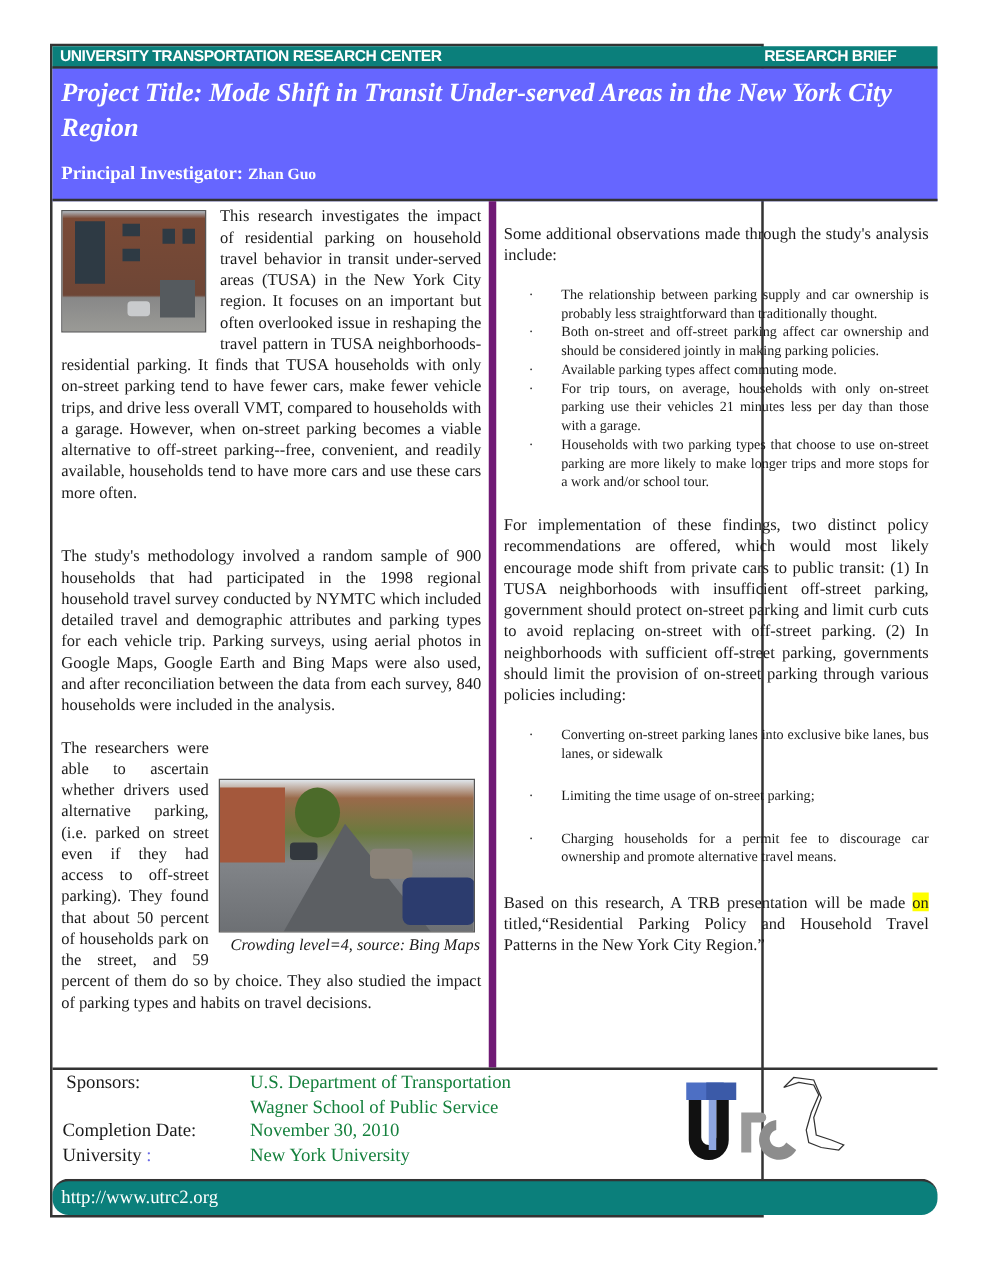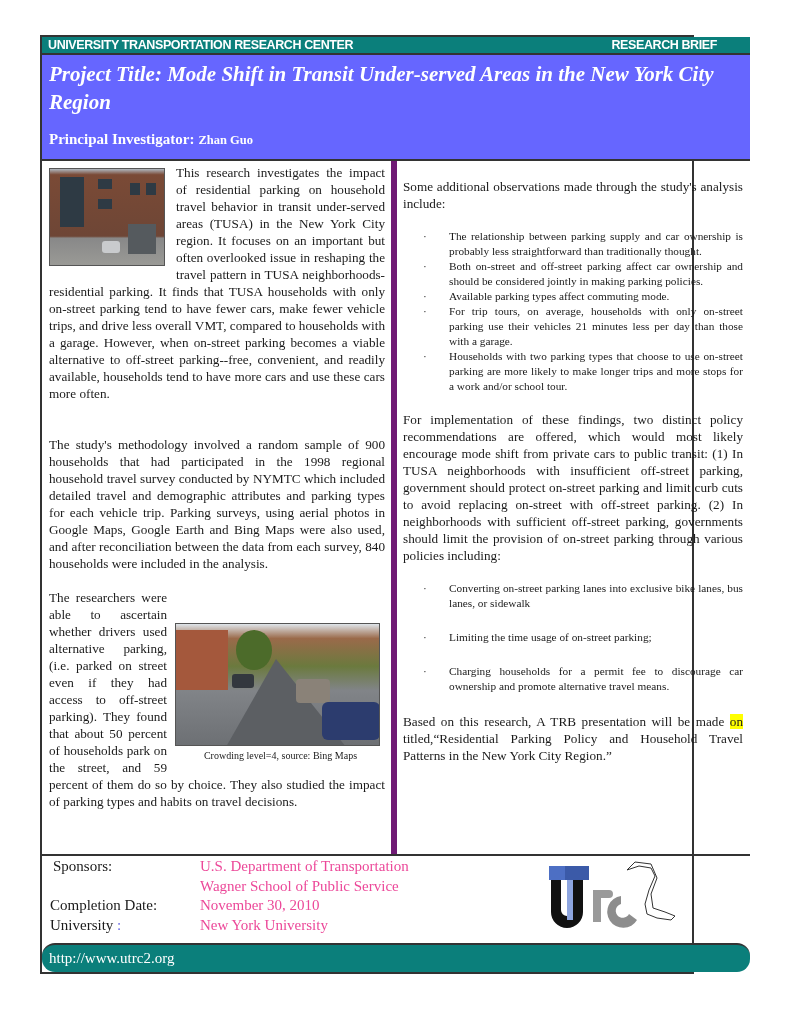--- a/index.html
+++ b/index.html
@@ -1,19 +1,19 @@
 <!DOCTYPE html>
 <html><head>
   <meta charset="utf-8">
   <style>
     * { box-sizing: border-box; margin: 0; padding: 0; }
     html, body { width: 791px; height: 1024px; background: #ffffff; overflow: hidden; }
     body { position: relative; font-family: "Liberation Serif", "DejaVu Serif", serif; color: #1a1a1a; }
 
-    .page { position: absolute; left: 40px; top: 35px; width: 654px; height: 939px; border: 2px solid #333; }
+    .page { position: absolute; left: 40px; top: 35px; width: 571px; height: 939px; border: 2px solid #333; }
 
     .topbar { position: absolute; left: 0; top: 0; width: 708px; height: 18px; background: #0b7f7b; border-bottom: 2px solid #333;
       font-family: "Liberation Sans", "DejaVu Sans", sans-serif; font-weight: bold; font-size: 12.5px; color: #fff;
       letter-spacing: -0.4px; line-height: 17px; padding-left: 6px; }
     .topbar .right { position: absolute; right: 33px; top: 0; }
 
     .titlebox { position: absolute; left: 0; top: 18px; width: 708px; height: 106px; background: #6666ff; border-bottom: 2px solid #333; color: #fff; }
     .titlebox .title { position: absolute; left: 7px; top: 5px; width: 700px; font-weight: bold; font-size: 21px; line-height: 28px; font-style: italic; }
     .titlebox .pi { position: absolute; left: 7px; top: 76px; font-weight: bold; font-size: 15px; }
     .titlebox .pi .name { font-size: 12.5px; margin-left: 4px; }
@@ -31,34 +31,34 @@
 
     .photo2-wrap { float: right; width: 209px; margin: 0 1px 0 8px; }
     .photo2 { width: 205px; height: 123px; border: 1px solid #555;
       background: linear-gradient(180deg, #dfe5ea 0%, #9a6a4a 12%, #6b7a3e 35%, #818488 55%, #6d7074 100%); position: relative; overflow: hidden; }
     .photo2 .road { position: absolute; left: 50px; top: 35px; width: 0; height: 0; border-left: 50px solid transparent; border-right: 70px solid transparent; border-bottom: 88px solid #5c5f63; }
     .photo2 .car1 { position: absolute; left: 146px; top: 78px; width: 58px; height: 38px; background: #2c3c6e; border-radius: 6px; }
     .photo2 .car2 { position: absolute; left: 120px; top: 55px; width: 34px; height: 24px; background: #8a8278; border-radius: 4px; }
     .photo2 .car3 { position: absolute; left: 56px; top: 50px; width: 22px; height: 14px; background: #33383e; border-radius: 3px; }
     .photo2 .tree { position: absolute; left: 60px; top: 6px; width: 36px; height: 40px; background: #4c6b2a; border-radius: 50%; }
     .photo2 .bldg { position: absolute; left: 0; top: 6px; width: 52px; height: 60px; background: #a4583c; }
-    .caption { font-size: 10px; line-height: 12px; margin-top: 4px; margin-left: 2px; text-align: center; }
+    .caption { font-size: 13px; line-height: 12px; margin-top: 4px; margin-left: 2px; text-align: right; font-style: italic; }
 
     .intro { margin-bottom: 34px; }
     ul.obs { list-style: none; margin: 17px 0 17px 0; font-size: 11.3px; line-height: 15px; }
     ul.obs li { position: relative; padding-left: 46px; }
     ul.obs li .bullet { position: absolute; left: 20px; top: 0; }
     ul.policy { list-style: none; margin: 6px 0 13px 0; font-size: 11.3px; line-height: 15px; }
     ul.policy li { position: relative; padding-left: 46px; margin-bottom: 19px; }
     ul.policy li .bullet { position: absolute; left: 20px; top: 0; }
     .hl { background: #ffff00; }
 
     .footer-info { position: absolute; left: 0; top: 817px; width: 708px; height: 89px; border-top: 2px solid #333; font-size: 15px; line-height: 19.5px; }
     .footer-info .labels { position: absolute; left: 8px; top: 1px; }
-    .footer-info .values { position: absolute; left: 158px; top: 1px; color: #ec4899; }
+    .footer-info .values { position: absolute; left: 158px; top: 1px; color: #15803d; }
     .footer-info .row { height: 19.5px; white-space: nowrap; }
     .footer-info .lbl-blue { color: #6a6ae6; }
     .logo { position: absolute; left: 505px; top: 4px; width: 142px; height: 70px; }
 
     .urlbar { position: absolute; left: 0; top: 906px; width: 708px; height: 29px; background: #0b7f7b; border-top: 2px solid #333;
       color: #fff; font-size: 15px; line-height: 26px; padding-left: 7px; border-radius: 13px; }
   </style>
 </head>
 <body>
 

